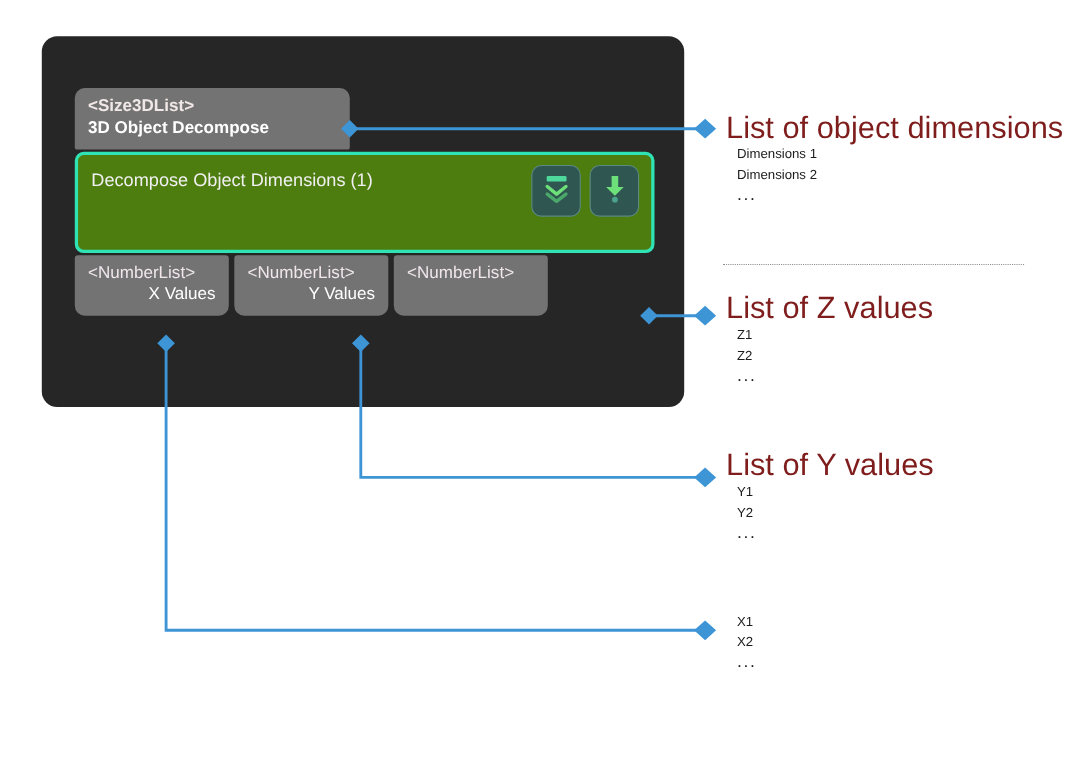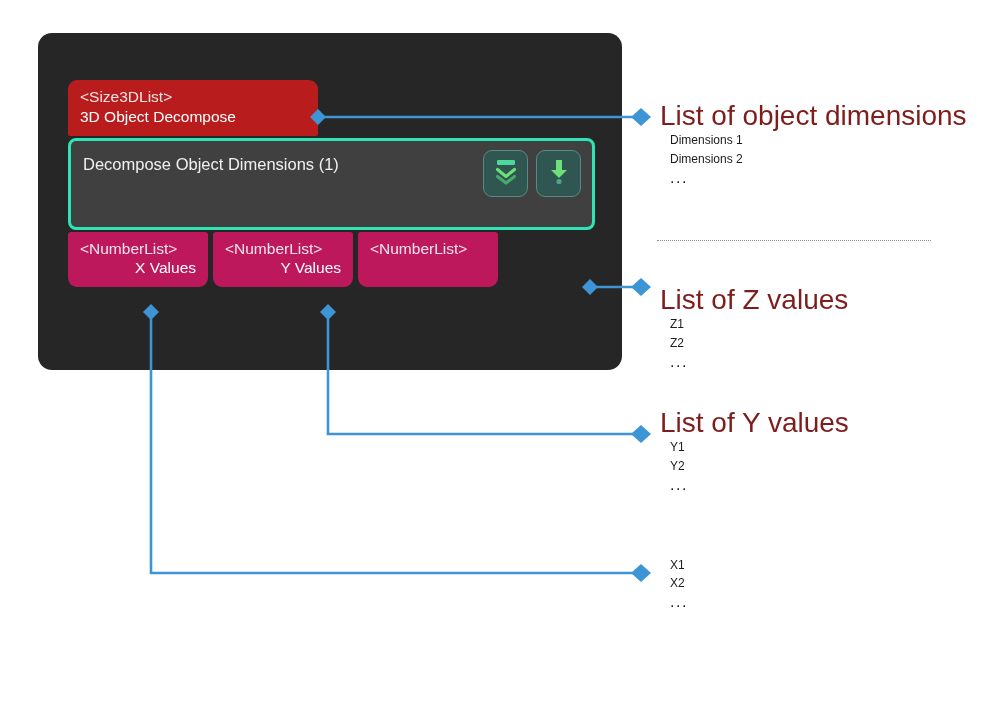--- a/index.html
+++ b/index.html
@@ -33,35 +33,36 @@
     left: 68px;
     top: 80px;
     width: 527px;
     z-index: 4;
   }
 
   
   .chip-brown {
     width: 250px;
     box-sizing: border-box;
-    background: #b91c1c;
+    background: #737373;
     border-radius: 9px 9px 2px 2px;
     padding: 7px 12px 9px 12px;
     color: #f2eded;
     line-height: 1.28;
+    font-weight: bold;
   }
   .chip-brown .chip-type { font-size: 15.5px; color: #f0e8e6; }
   .chip-brown .chip-label { font-size: 15.5px; color: #ffffff; }
 
   
   .node-body {
     margin-top: 2px;
     width: 527px;
     box-sizing: border-box;
-    background: #404040;
+    background: #4d7c0f;
     border: 3px solid #2fe3b4;
     border-radius: 8px;
     height: 92px;
     position: relative;
   }
   .node-title {
     position: absolute;
     left: 12px;
     top: 14px;
     font-size: 16.5px;
@@ -88,21 +89,21 @@
 
   
   .chip-row {
     margin-top: 2px;
     display: flex;
     gap: 5px;
   }
   .chip-purple {
     width: 140px;
     box-sizing: border-box;
-    background: #be185d;
+    background: #737373;
     border-radius: 3px 3px 9px 9px;
     padding: 7px 12px 9px 12px;
     color: #f4eef2;
     line-height: 1.28;
   }
   .chip-purple .chip-type { font-size: 15.5px; color: #f0e6ec; }
   .chip-purple .chip-label { font-size: 15.5px; color: #ffffff; text-align: right; }
 
   
   .callout {
@@ -125,21 +126,21 @@
   }
   .callout-ellipsis {
     font-size: 16px;
     color: #1b1b1b;
     line-height: 1.3;
     margin-left: 10px;
     letter-spacing: 1.5px;
   }
 
   #callout-dimensions { top: 100px; }
-  #callout-z          { top: 284px; }
+  #callout-z          { top: 264px; }
   #callout-y          { top: 407px; }
   #callout-x          { top: 556px; }
 
   
   #callout-divider {
     position: absolute;
     left: 657px;
     top: 240px;
     width: 274px;
     border-top: 1.5px dotted #8d8d8d;

